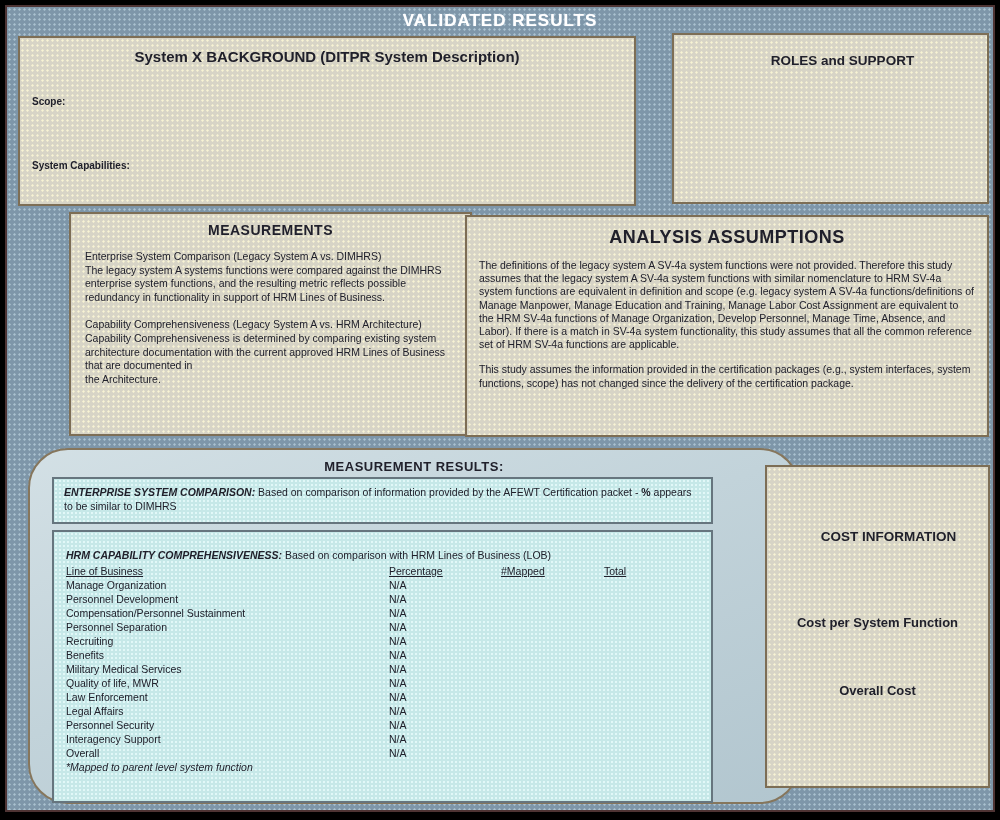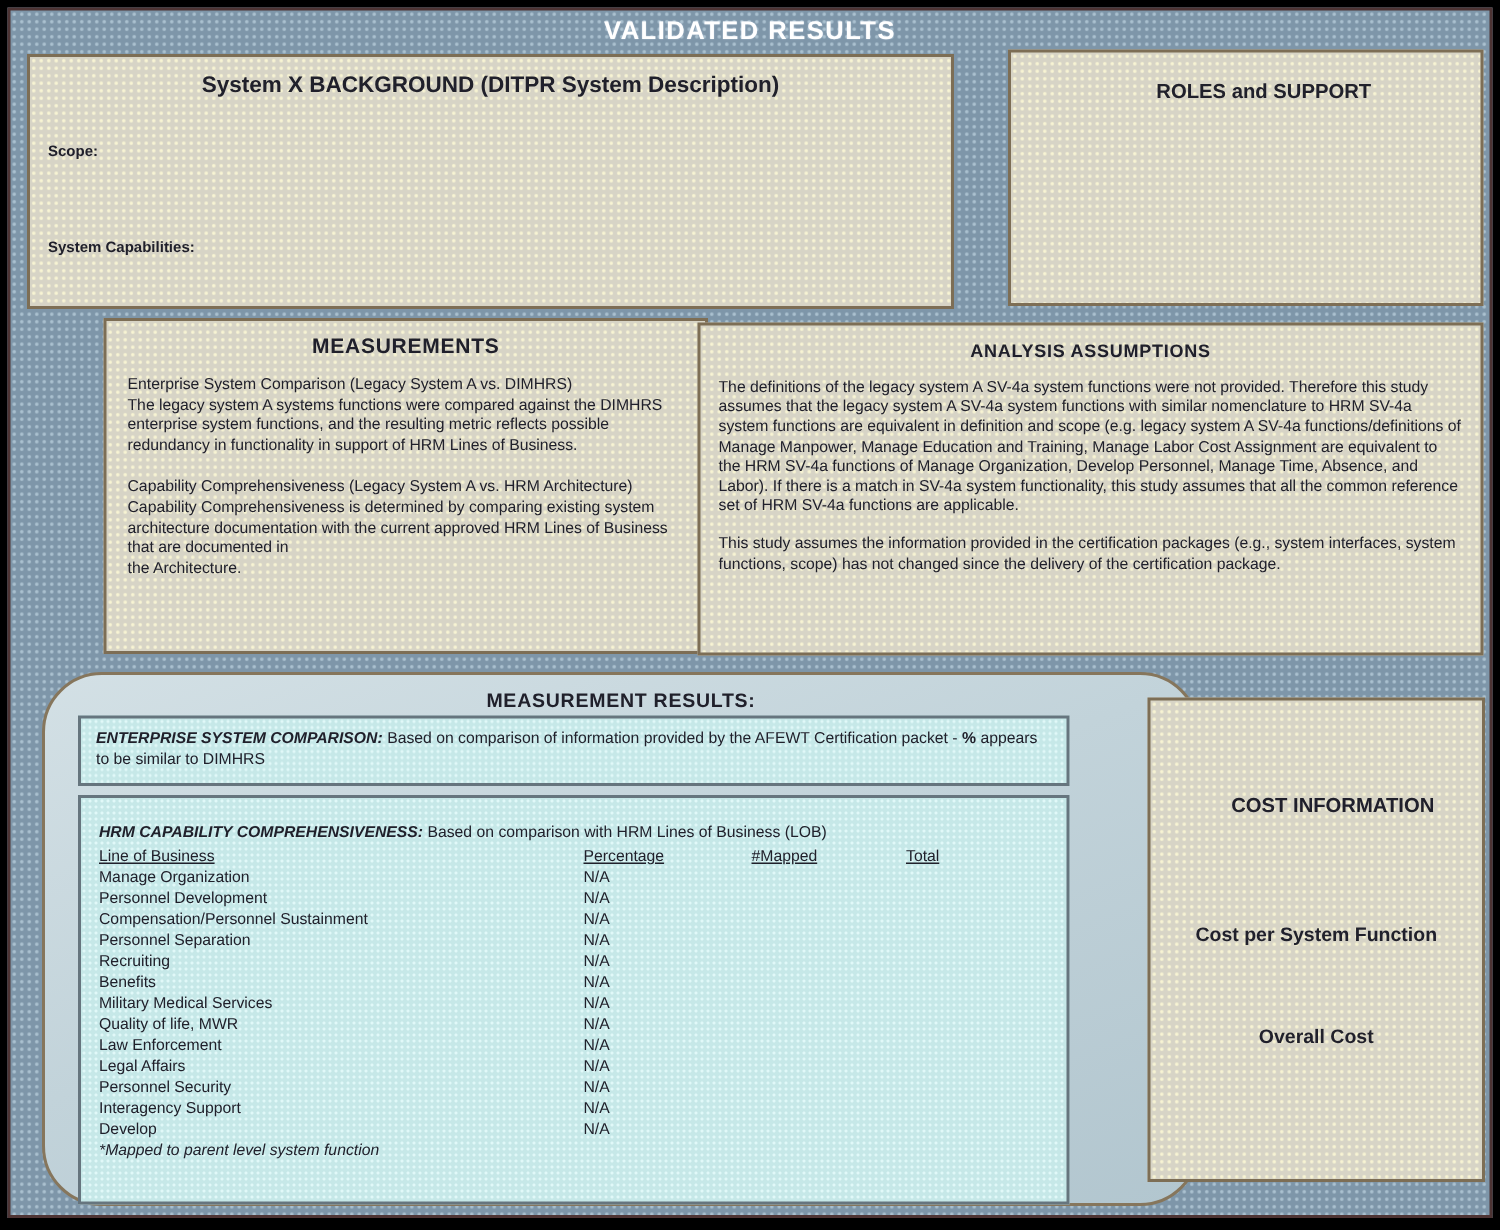--- a/index.html
+++ b/index.html
@@ -29,21 +29,21 @@
   .p-roles{left:665px;top:26px;width:317px;height:171px;}
   .p-roles .p-title{margin-top:18px;text-align:center;font-weight:bold;font-size:13.5px;padding-left:24px;}
   
   .p-meas{left:22px;top:205px;width:403px;height:224px;padding:0 14px;margin-left:40px;}
   .p-meas .p-title{margin-top:8px;text-align:center;font-weight:bold;font-size:14px;letter-spacing:0.5px;}
   .p-meas .body{font-size:10.5px;line-height:13.6px;}
   .p-meas .para1{margin-top:12px;}
   .p-meas .para2{margin-top:14px;}
   
   .p-ana{left:458px;top:208px;width:524px;height:222px;padding:0 12px;}
-  .p-ana .p-title{margin-top:10px;text-align:center;font-weight:bold;font-size:12px;letter-spacing:0.5px;}
+  .p-ana .p-title{margin-top:10px;text-align:center;font-weight:bold;font-size:18px;letter-spacing:0.5px;}
   .p-ana .body{font-size:10.5px;line-height:13.2px;}
   .p-ana .para1{margin-top:11px;}
   .p-ana .para2{margin-top:12px;}
   
   .p-results{left:21px;top:441px;width:772px;height:356px;
     border:2px solid #86765c;border-radius:40px;
     background:linear-gradient(160deg,#d3e0e5 0%,#c2d3da 45%,#b2c6cf 100%);
     box-sizing:border-box;position:absolute;color:#20202b;}
   .p-results .p-title{margin-top:9px;text-align:center;font-weight:bold;font-size:13px;letter-spacing:0.5px;}
   .cyanbox{position:absolute;box-sizing:border-box;
@@ -186,21 +186,21 @@
                 <span></span>
                 <span></span>
               </div>
               <div class="lob-row">
                 <span>Interagency Support</span>
                 <span>N/A</span>
                 <span></span>
                 <span></span>
               </div>
               <div class="lob-row">
-                <span>Develop</span>
+                <span>Overall</span>
                 <span>N/A</span>
                 <span></span>
                 <span></span>
               </div>
             </div>
         </div>
         <div class="lob-footnote">*Mapped to parent level system function</div>
       </div>
     </div>
 

